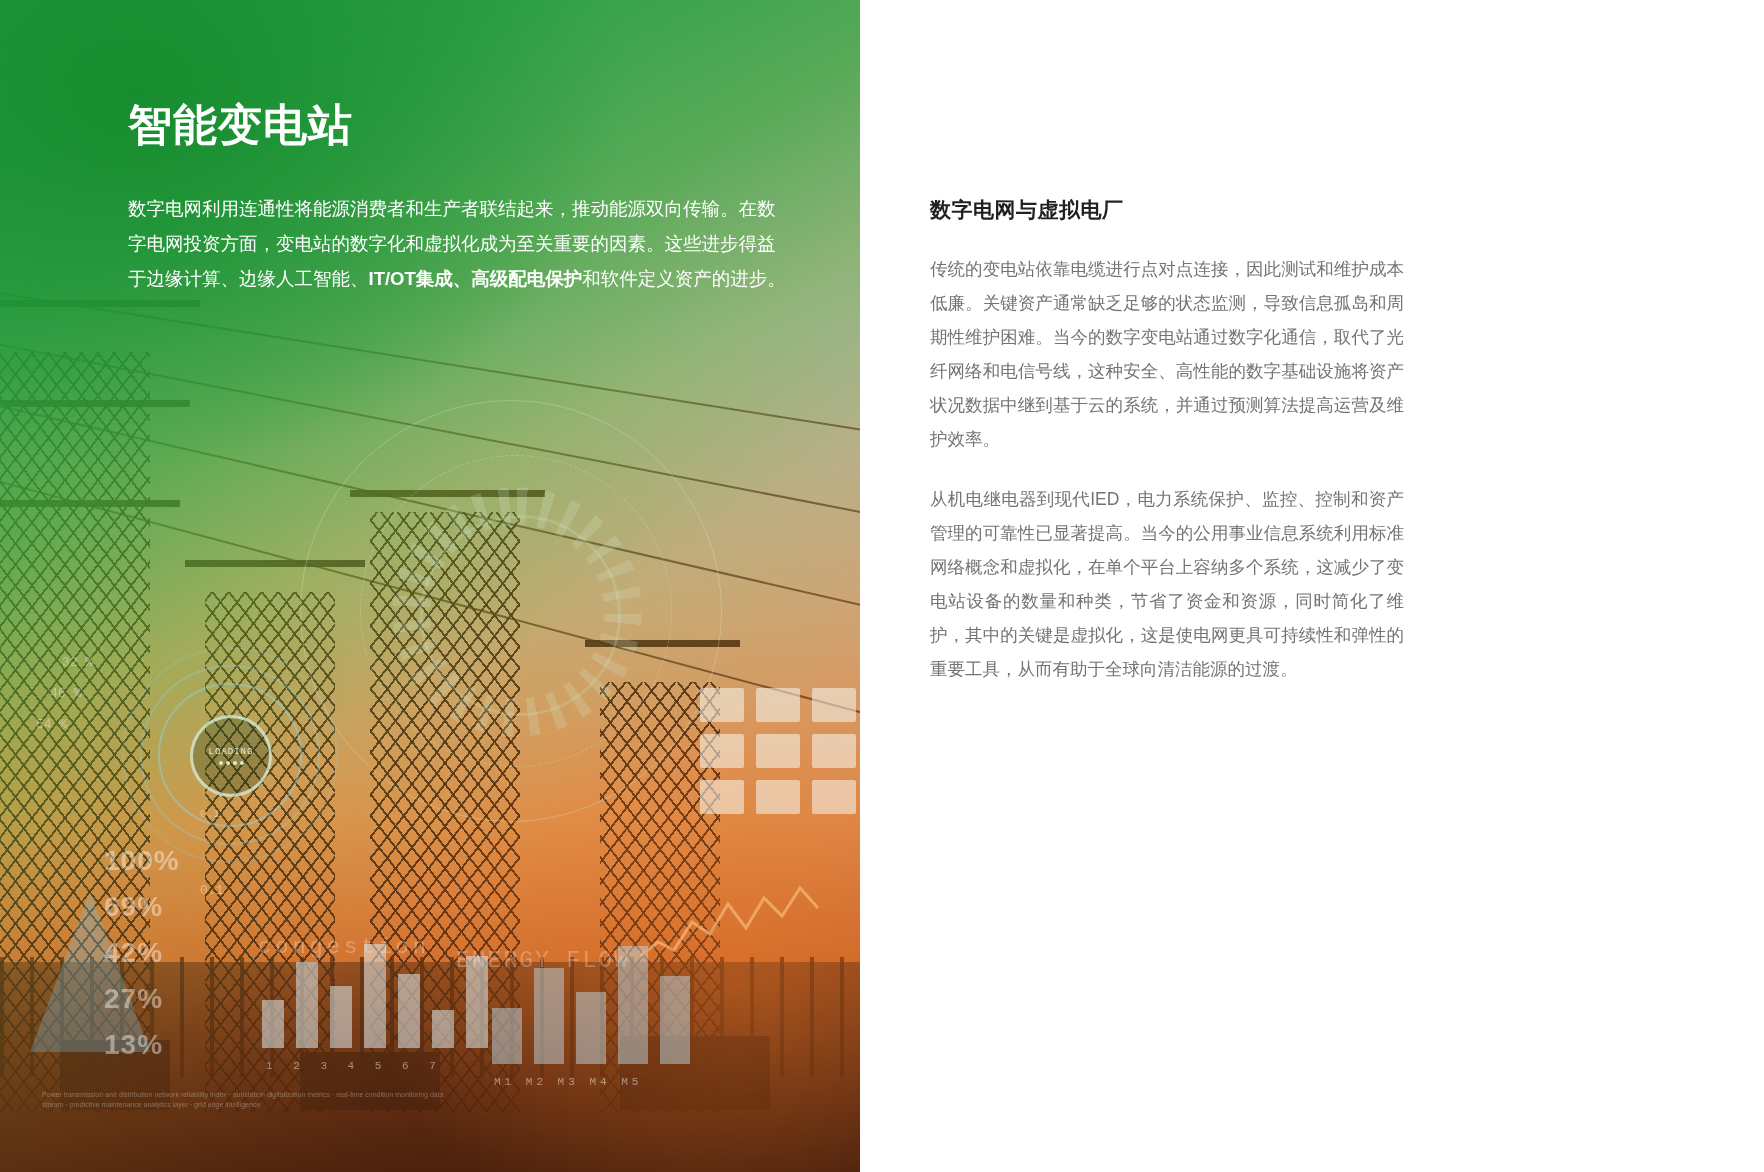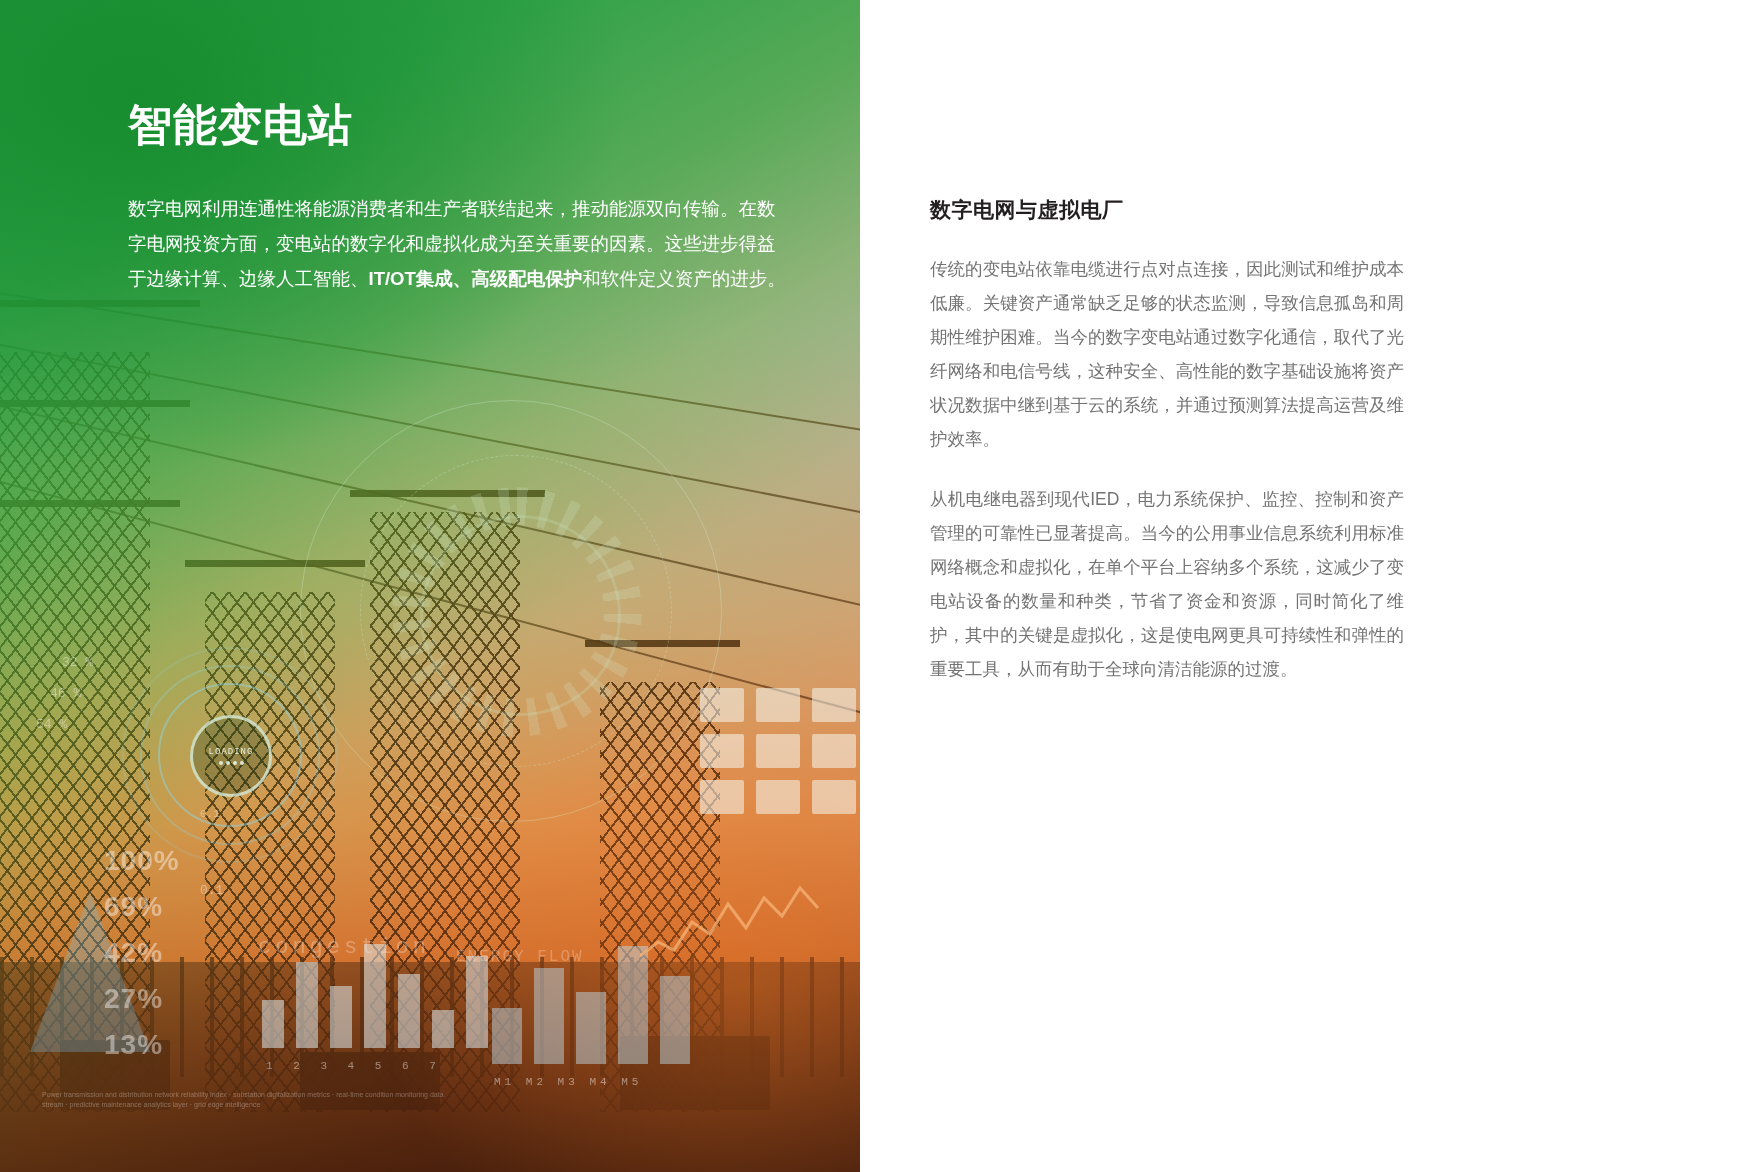--- a/index.html
+++ b/index.html
@@ -221,21 +221,21 @@
     left: 258px; top: 935px;
     font-family: "Liberation Mono", monospace;
     font-size: 22px;
     letter-spacing: 4px;
     color: rgba(255,255,255,0.28);
   }
   .mesh-label {
     position: absolute;
     left: 456px; top: 948px;
     font-family: "Liberation Mono", monospace;
-    font-size: 16px;
+    font-size: 23px;
     letter-spacing: 2px;
     color: rgba(255,255,255,0.26);
   }
 
   .bars {
     position: absolute;
     display: flex;
     align-items: flex-end;
     gap: 12px;
   }

